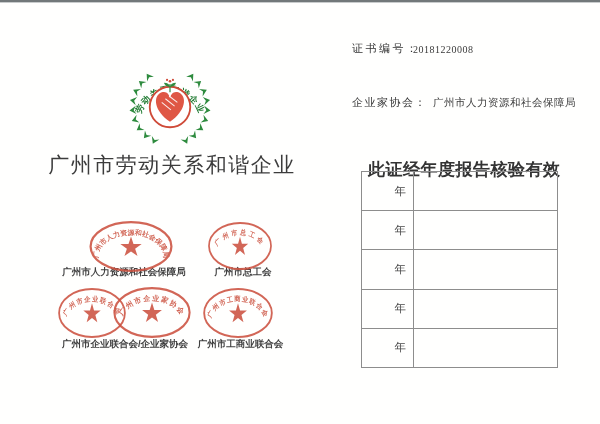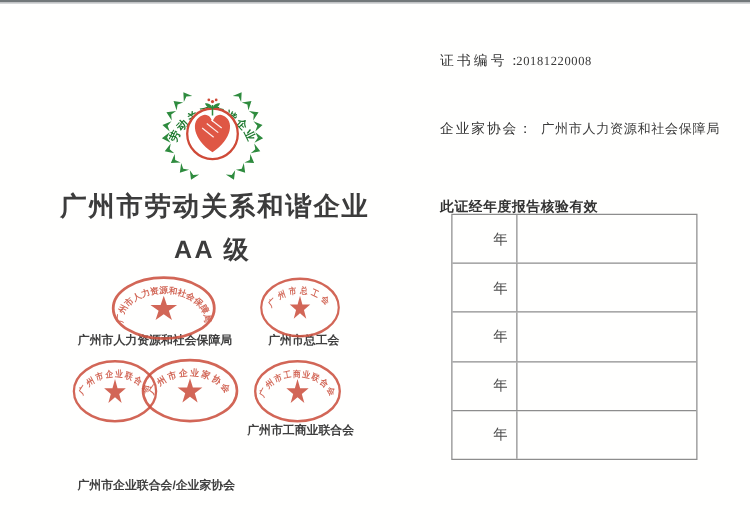--- a/index.html
+++ b/index.html
@@ -9,58 +9,58 @@
     position:relative;
   }
   .page{position:absolute;inset:0;background:#fffffe;}
   .top-edge{position:absolute;top:0;left:0;width:600px;height:2px;background:#72787a;}
   .top-edge2{position:absolute;top:2px;left:0;width:600px;height:1px;background:#c9cccd;}
 
   
   .logo{position:absolute;left:124px;top:52px;width:92px;height:99px;}
   .title1{
     position:absolute;left:30px;top:151px;width:284px;text-align:center;
-    font-size:21px;font-weight:bold;color:#3c3c3c;letter-spacing:1.5px;
+    font-size:21px;font-weight:normal;color:#3c3c3c;letter-spacing:1.5px;
   }
   .title2{
     position:absolute;left:30px;top:186px;width:280px;text-align:center;
     font-size:20px;font-weight:bold;color:#3c3c3c;letter-spacing:2px;
   }
   .seal{position:absolute;opacity:0.88;}
   .seal1{left:88px;top:220px;width:86px;height:53px;}
   .seal2{left:207px;top:221px;width:66px;height:50px;}
   .seal3{left:57px;top:287px;width:70px;height:52px;}
   .seal4{left:112px;top:286px;width:80px;height:53px;}
   .seal5{left:202px;top:287px;width:72px;height:52px;}
   .org-label{
     position:absolute;font-size:9.5px;font-weight:bold;color:#3f3f3f;
     text-align:center;white-space:nowrap;
   }
   .org1{left:54px;top:266px;width:140px;}
   .org2{left:203px;top:266px;width:80px;}
-  .org3{left:50px;top:338px;width:150px;margin-top:44px;}
+  .org3{left:50px;top:338px;width:150px;}
   .org4{left:193px;top:338px;width:95px;}
   .issue-date{
     position:absolute;left:106px;top:360px;width:140px;text-align:center;
     font-size:11.5px;color:#4c4c4c;letter-spacing:2px;
   }
 
   
   .field-label{position:absolute;font-size:11px;font-weight:normal;color:#333;letter-spacing:2.5px;white-space:nowrap;}
   .cert-no-label{left:352px;top:41px;}
   .cert-no-value{
     position:absolute;left:413px;top:44px;font-family:"Liberation Serif","DejaVu Serif",serif;
     font-size:10px;color:#3a3a3a;letter-spacing:0.5px;
   }
   .stamp-label{left:352px;top:95px;letter-spacing:1.5px;}
   .company-name{
     position:absolute;left:433px;top:96px;font-family:"Liberation Serif","DejaVu Serif",serif;
     font-size:10.5px;color:#3a3a3a;letter-spacing:0.5px;white-space:nowrap;
   }
-  .table-title{position:absolute;left:352px;top:158px;font-size:11px;font-weight:bold;color:#333;letter-spacing:0.5px;}
+  .table-title{position:absolute;left:368px;top:158px;font-size:17px;font-weight:bold;color:#333;letter-spacing:0.5px;}
   .ver-table{
     position:absolute;left:361px;top:171px;width:197px;height:197px;
     display:flex;flex-direction:column;border:1px solid #8d8d8d;box-sizing:border-box;
   }
   .ver-row{flex:1;display:flex;border-bottom:1px solid #8d8d8d;}
   .ver-row:last-child{border-bottom:none;}
   .year-cell{
     width:52px;border-right:1px solid #8d8d8d;box-sizing:border-box;
     display:flex;align-items:center;justify-content:flex-end;
     padding-right:7px;font-size:11.5px;color:#4a4a4a;
@@ -113,21 +113,20 @@
     <path d="M41,51 L51,59 M45,47 L55,55 M49,44 L58,51" stroke="#ffffff" stroke-width="1.1" fill="none" opacity="0.9"></path>
     <path d="M50,40 C50,36 50,34 50,31" stroke="#2e8b3e" stroke-width="1.3" fill="none"></path>
     <path d="M50,34 C46,34 44,31.5 43.5,29.5 C47,29.5 49.5,31 50,34 Z" fill="#2e8b3e"></path>
     <path d="M50,34 C54,34 56,31.5 56.5,29.5 C53,29.5 50.5,31 50,34 Z" fill="#2e8b3e"></path>
     <circle cx="50" cy="28" r="1.4" fill="#cf4a38"></circle>
     <circle cx="46.8" cy="26.6" r="1.2" fill="#cf4a38"></circle>
     <circle cx="53.2" cy="26.6" r="1.2" fill="#cf4a38"></circle>
   </svg>
 
   <div class="title1">广州市劳动关系和谐企业</div>
-  <div class="title2">AA 级</div>
 
   <div class="org-label org1">广州市人力资源和社会保障局</div>
   <div class="org-label org2">广州市总工会</div>
   <div class="org-label org3">广州市企业联合会/企业家协会</div>
   <div class="org-label org4">广州市工商业联合会</div>
 
   <svg class="seal seal1" viewBox="0 0 100 64" preserveAspectRatio="none">
     <defs>
         <path id="sa1" d="M 14,52 A 38,26 0 1 1 86,52" fill="none"></path>
       </defs>

